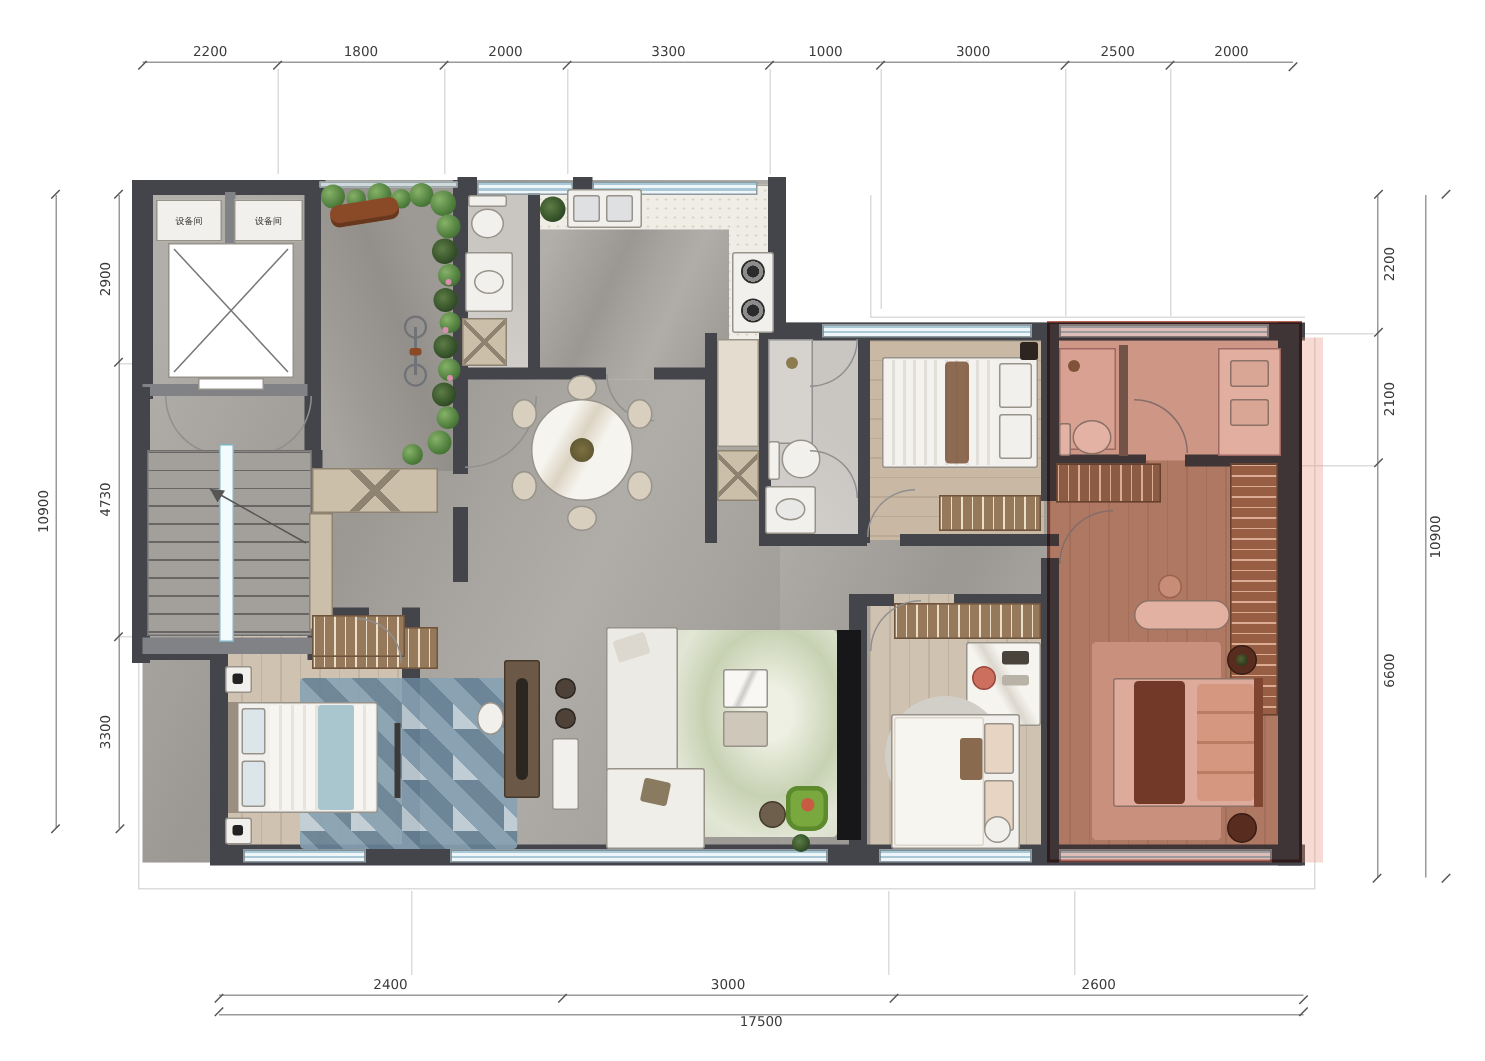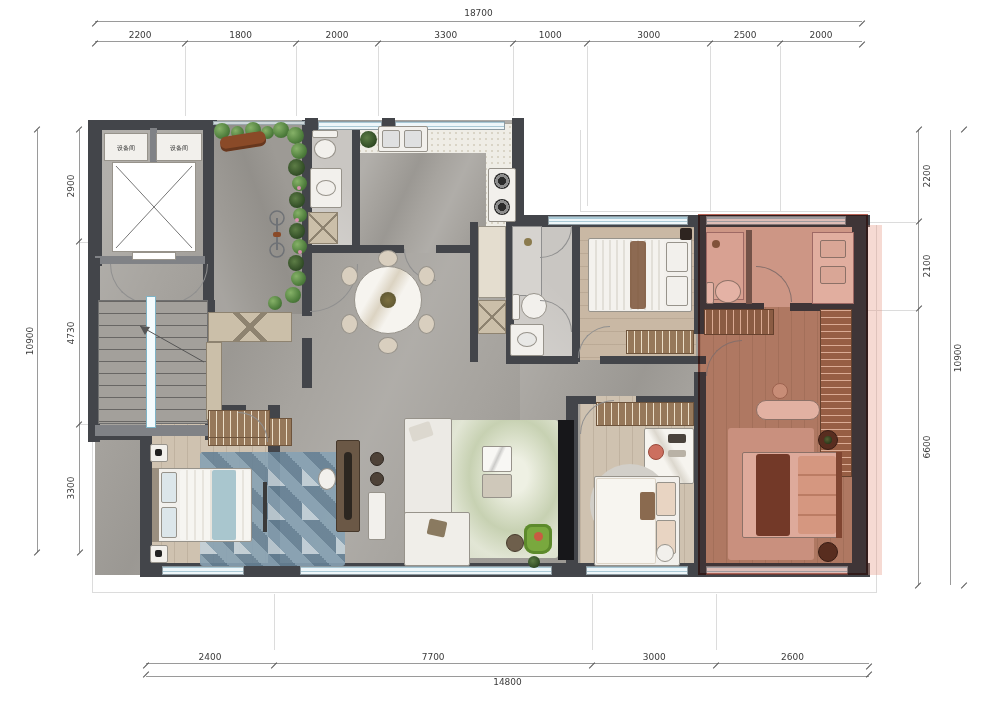--- a/index.html
+++ b/index.html
@@ -66,21 +66,20 @@
   .stairs{position:absolute;background:#a3a09b;background-image:repeating-linear-gradient(180deg,rgba(55,55,55,.55) 0 1px,transparent 1px 12px);border:1px solid #6f6f6f;box-sizing:border-box;}
   .lbl{position:absolute;font-size:6px;color:#333;text-align:center;line-height:1;}
   .highlight{position:absolute;background:rgba(203,82,60,.34);border:2px solid rgba(152,42,26,.62);mix-blend-mode:multiply;box-sizing:border-box;}
   .hlglow{position:absolute;background:rgba(229,150,128,.35);}
 </style>
 </head>
 <body>
 
 <div class="stage">
 
-  <div class="total h" style="left:95px;top:8px;width:767px;"><span>18700</span></div>
   <div class="dim h" style="left:95px;top:28px;width:767px;">
       <div class="dc" style="flex-grow: 2200;">
         <span class="dl">2200</span>
       </div>
       <div class="dc" style="flex-grow: 2700;">
         <span class="dl">1800</span>
       </div>
       <div class="dc" style="flex-grow: 2000;">
         <span class="dl">2000</span>
       </div>
@@ -98,31 +97,28 @@
       </div>
       <div class="dc" style="flex-grow: 2000;">
         <span class="dl">2000</span>
       </div>
     </div>
 
   <div class="dim h" style="left:146px;top:650px;width:723px;">
       <div class="dc" style="flex-grow: 3100;">
         <span class="dl">2400</span>
       </div>
-      <div class="dc" style="flex-grow: 7700;">
-        <span class="dl">7700</span>
-      </div>
       <div class="dc" style="flex-grow: 3000;">
         <span class="dl">3000</span>
       </div>
       <div class="dc" style="flex-grow: 3700;">
         <span class="dl">2600</span>
       </div>
     </div>
-  <div class="total h flip" style="left:146px;top:676px;width:723px;"><span>14800</span></div>
+  <div class="total h flip" style="left:146px;top:676px;width:723px;"><span>17500</span></div>
 
   <div class="total v" style="left:24px;top:130px;height:422px;">
       <span class="tl2">10900</span>
     </div>
   <div class="dim v" style="left:66px;top:130px;height:422px;">
       <div class="dc" style="flex-grow: 2900;">
         <span class="dl">2900</span>
       </div>
       <div class="dc" style="flex-grow: 4730;">
         <span class="dl">4730</span>

